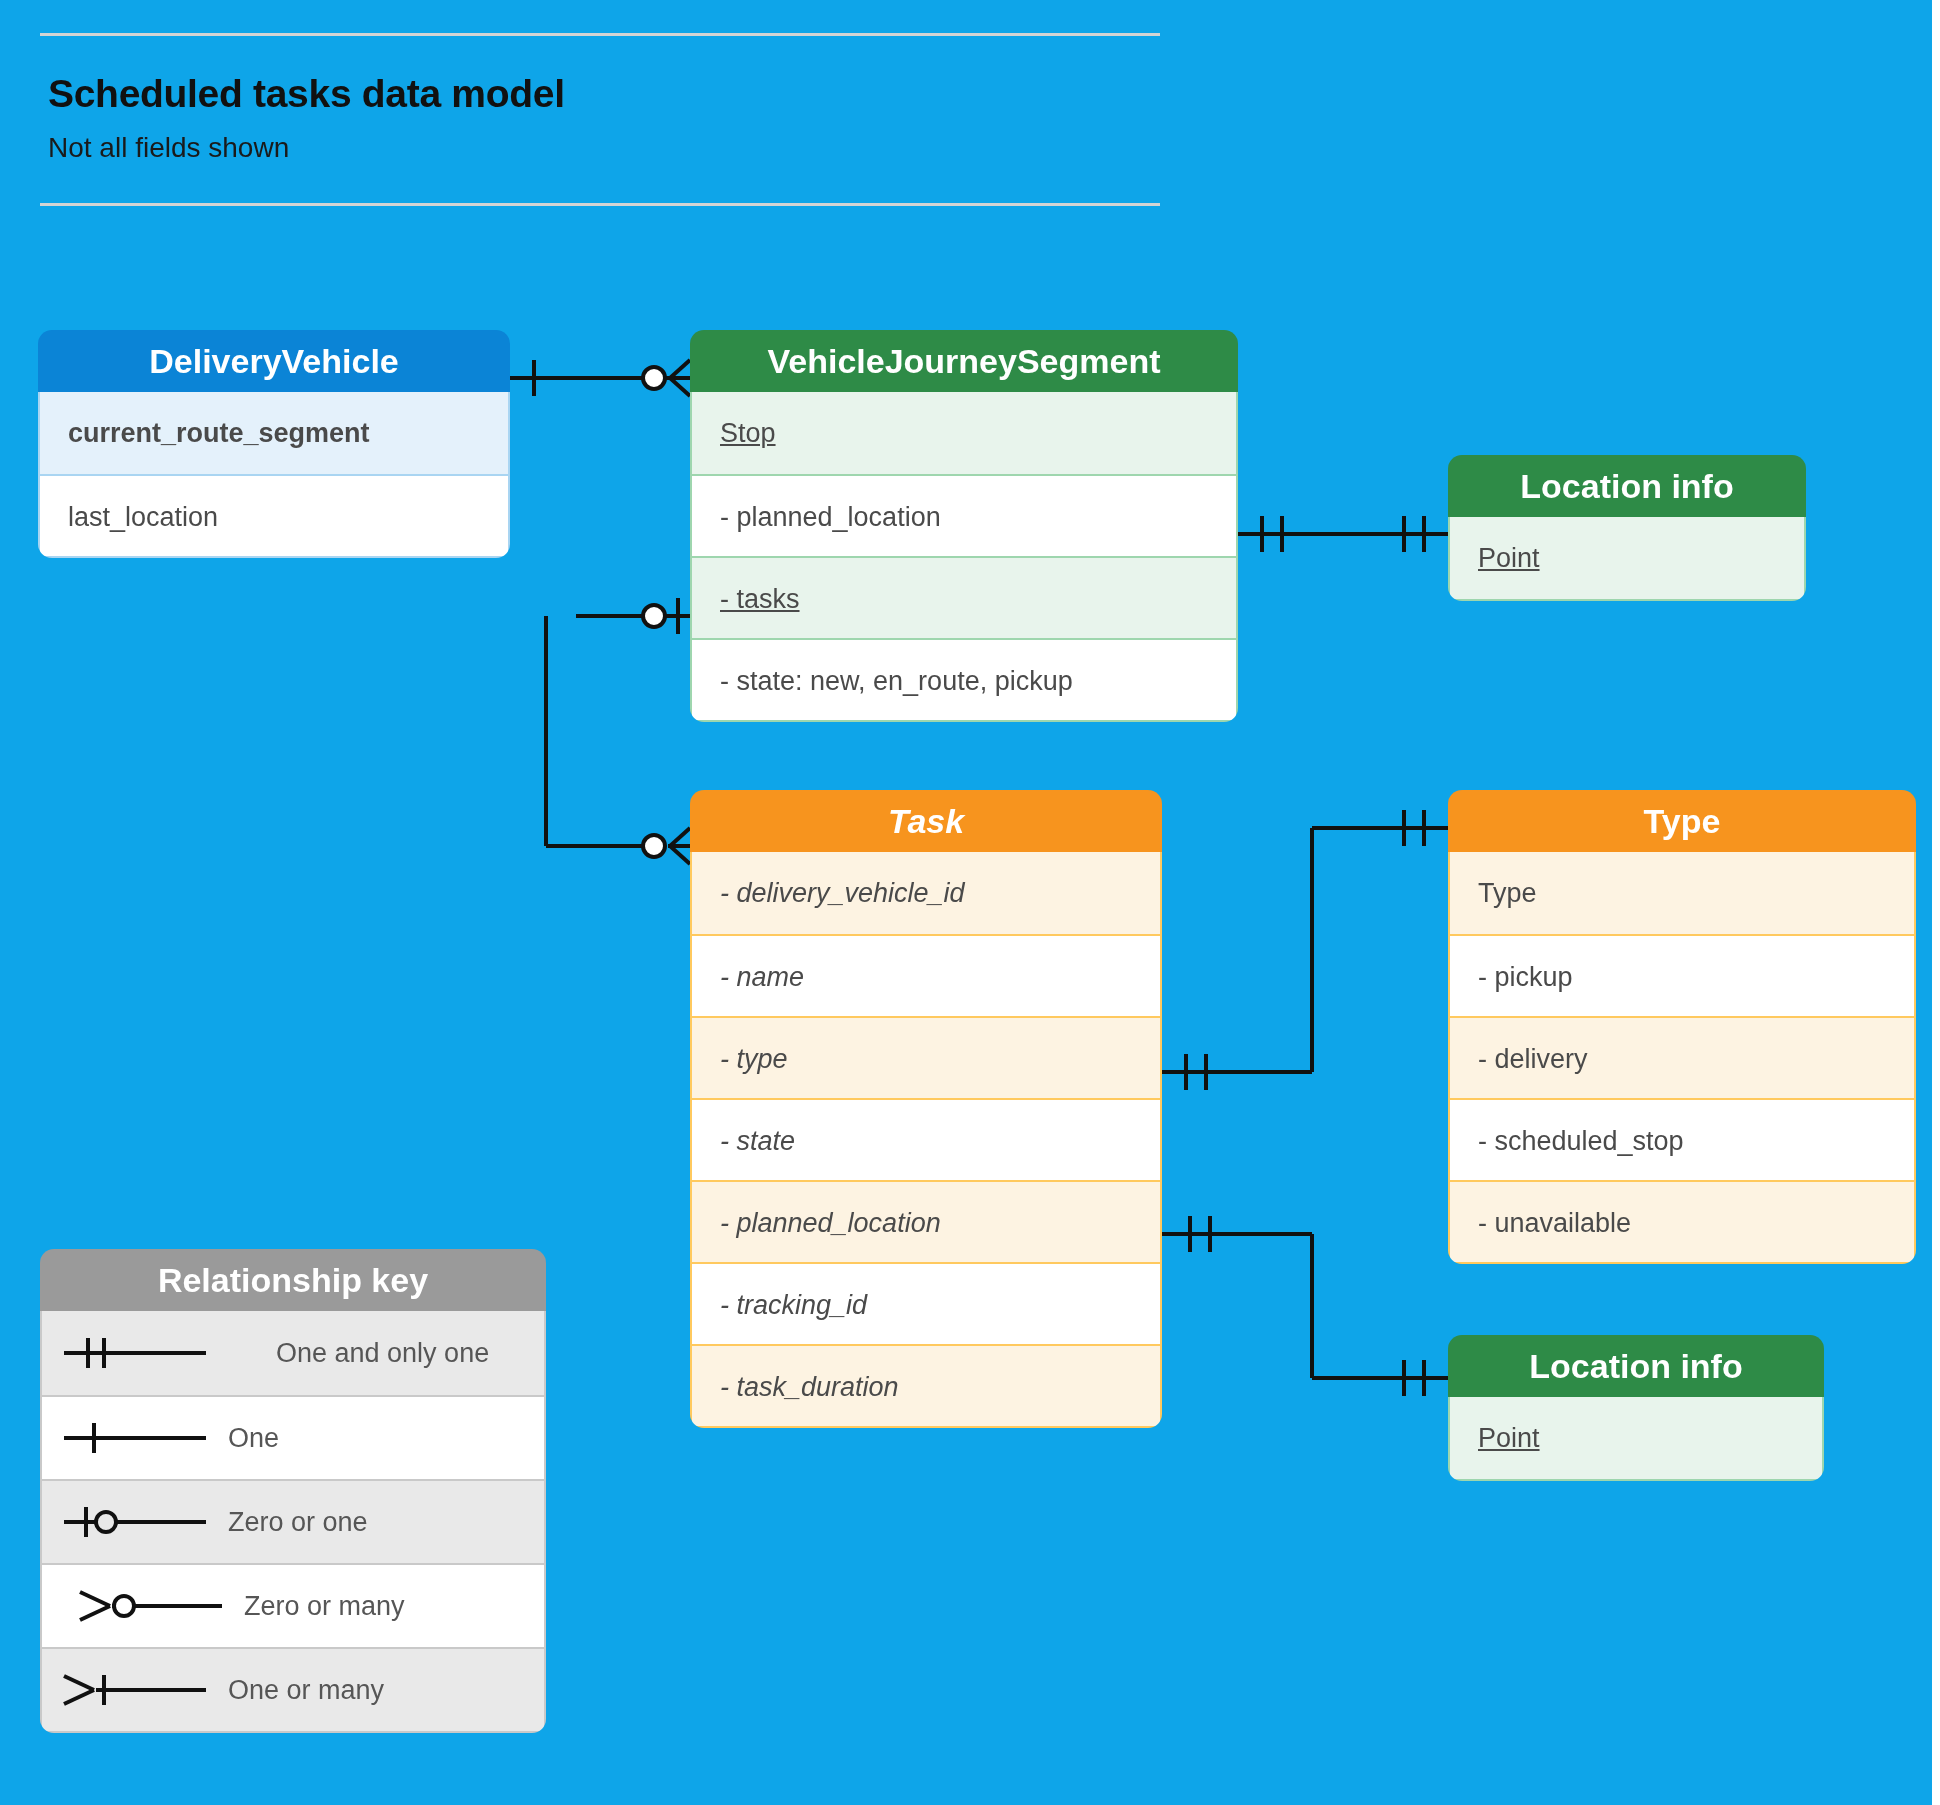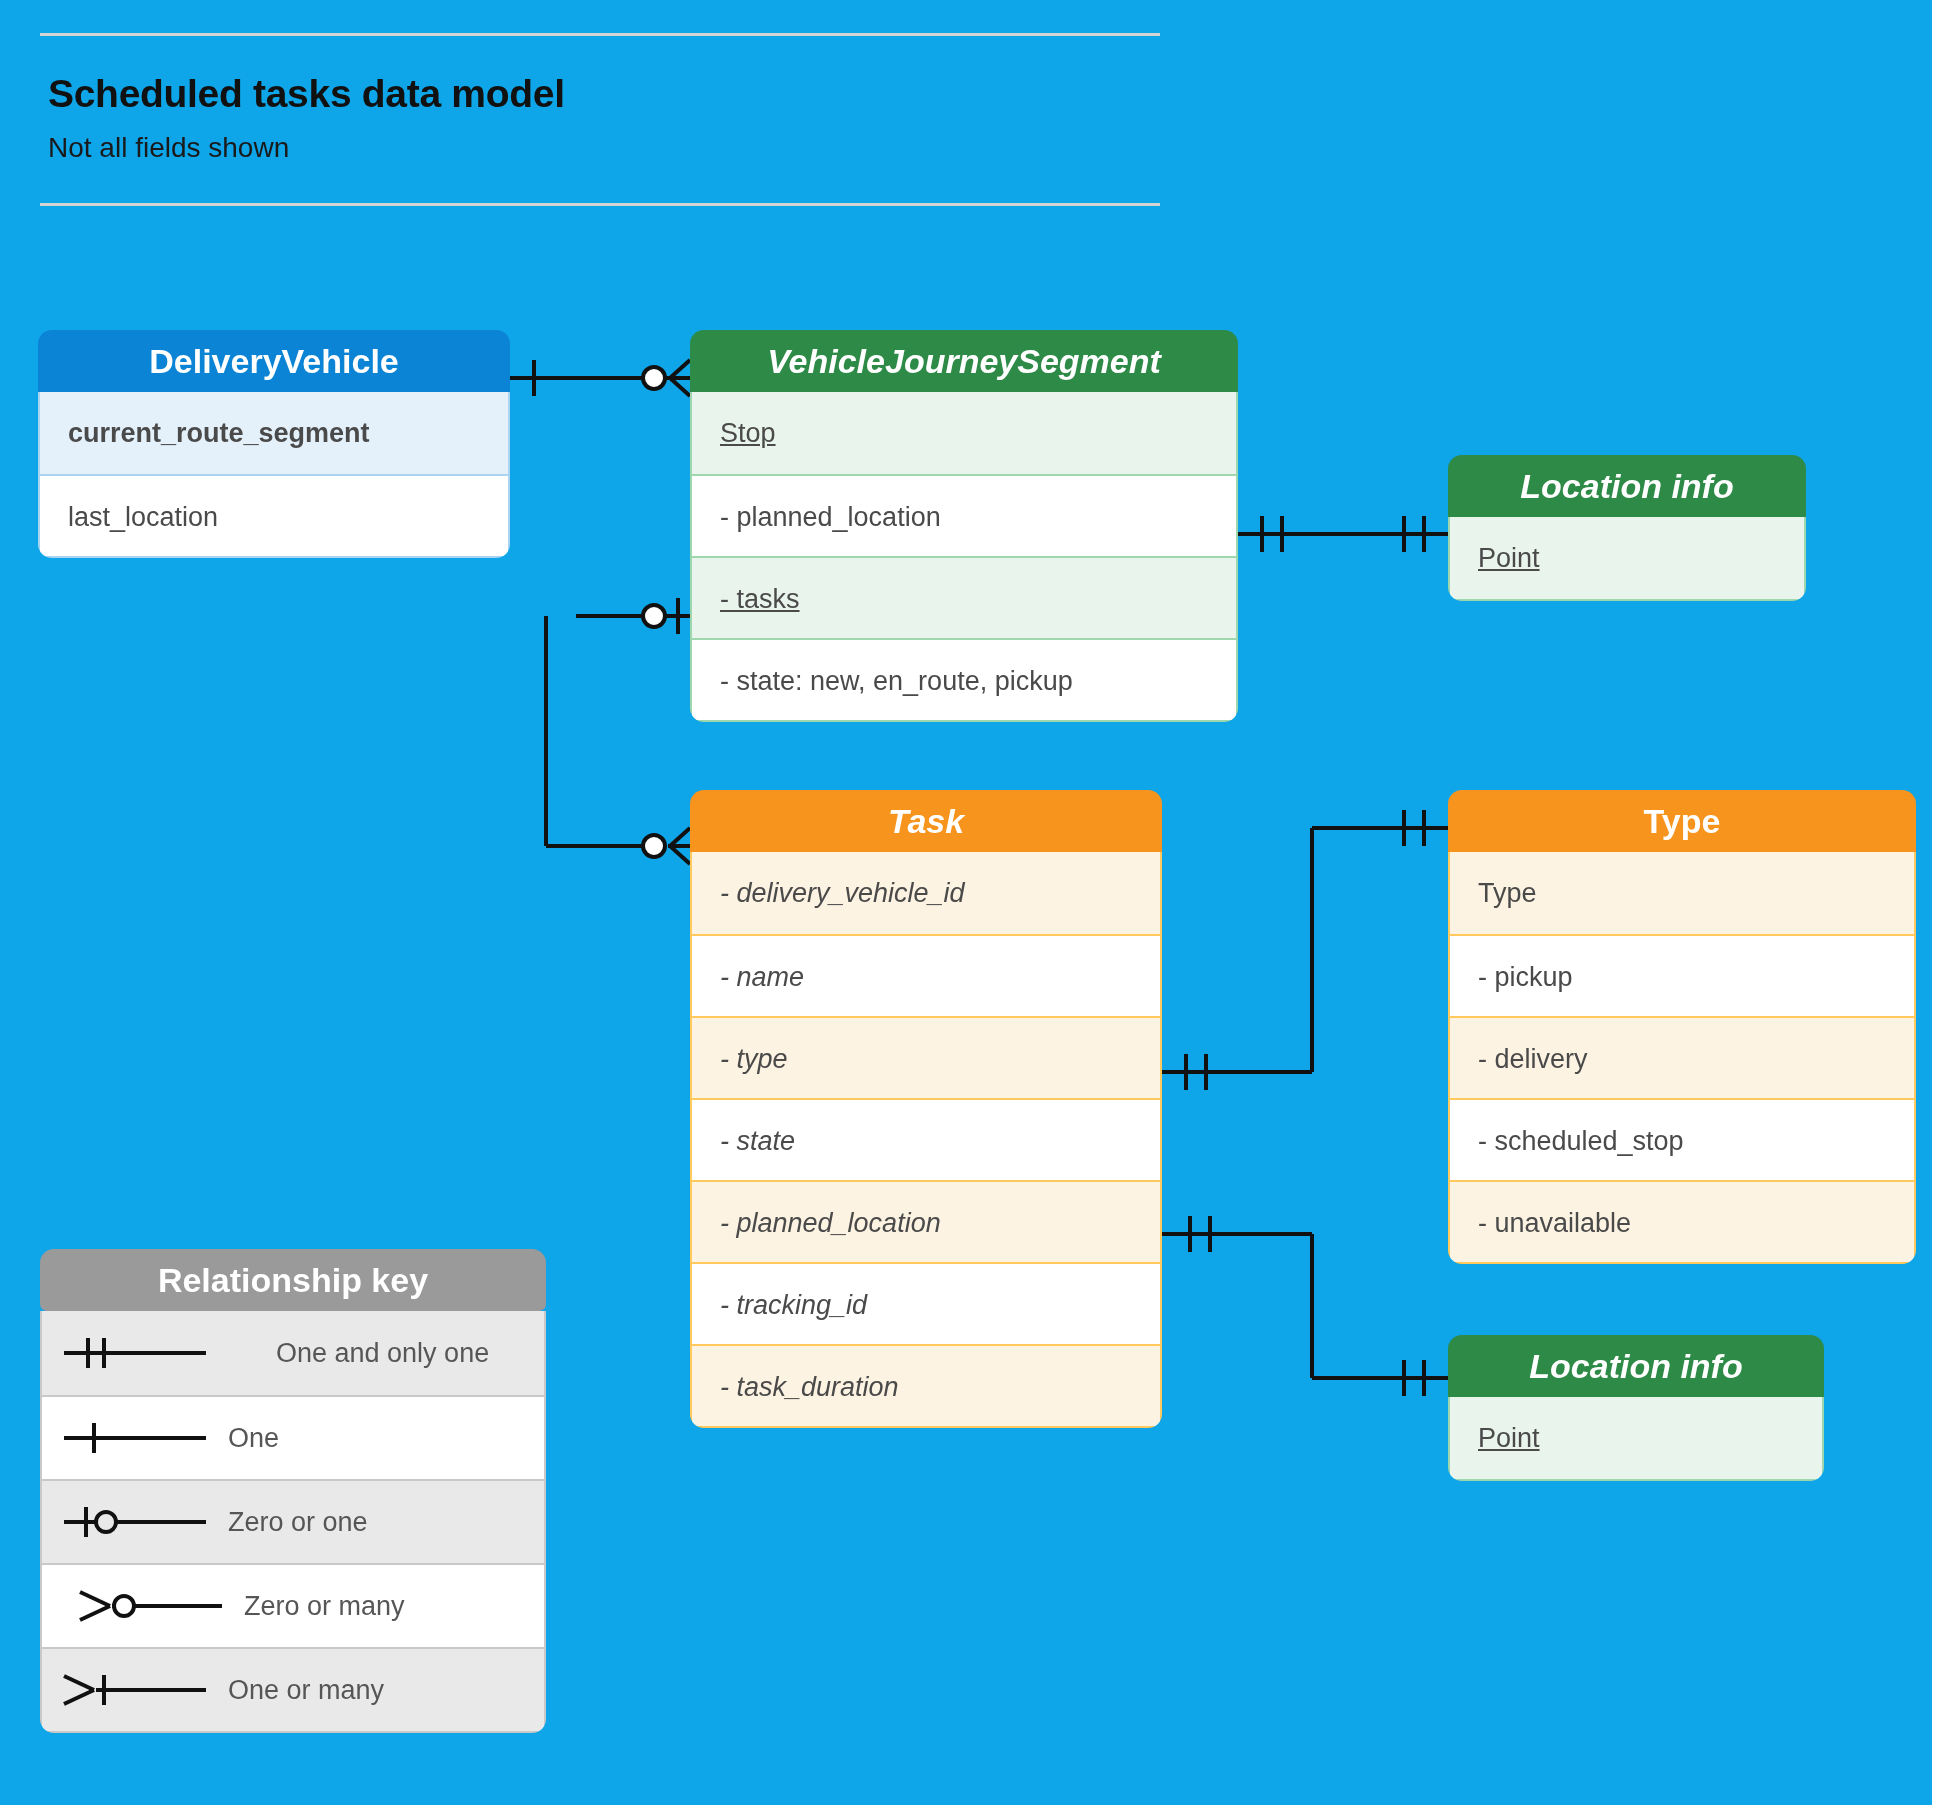--- a/index.html
+++ b/index.html
@@ -78,33 +78,33 @@
     overflow: hidden;
   }
 
   
   .t-blue .hdr   { background: #0b84d6; }
   .t-blue .rows  { border-color: #a9d5f2; }
   .t-blue .row   { background: #ffffff; border-top: 2px solid #a9d5f2; }
   .t-blue .row.alt { background: #e4f1fb; font-weight: bold; }
 
   
-  .t-green .hdr  { background: #2e8b47; font-style: italic; }
+  .t-green .hdr  { background: #2e8b47; }
   .t-green .rows { border-color: #9ed6ae; }
   .t-green .row  { background: #ffffff; border-top: 2px solid #9ed6ae; }
   .t-green .row.alt { background: #e8f4ec; text-decoration: underline; }
 
   
   .t-orange .hdr  { background: #f7941e; }
   .t-orange .rows { border-color: #ffc95e; }
   .t-orange .row  { background: #ffffff; border-top: 2px solid #ffc95e; }
   .t-orange .row.alt { background: #fdf3e2; }
 
   
-  .t-grey .hdr   { background: #9a9a9a; border-radius: 7px; }
+  .t-grey .hdr   { background: #9a9a9a; }
   .t-grey .rows  { border-color: #c9c9c9; }
 
   
   .entity .rows .row:first-child { border-top: none; }
 
   
   #ent-deliveryvehicle { left: 38px;   top: 330px;  width: 472px; }
   #ent-vjs             { left: 690px;  top: 330px;  width: 548px; }
   #ent-locinfo-top     { left: 1448px; top: 455px;  width: 358px; }
   #ent-task            { left: 690px;  top: 790px;  width: 472px; font-style: italic; }

